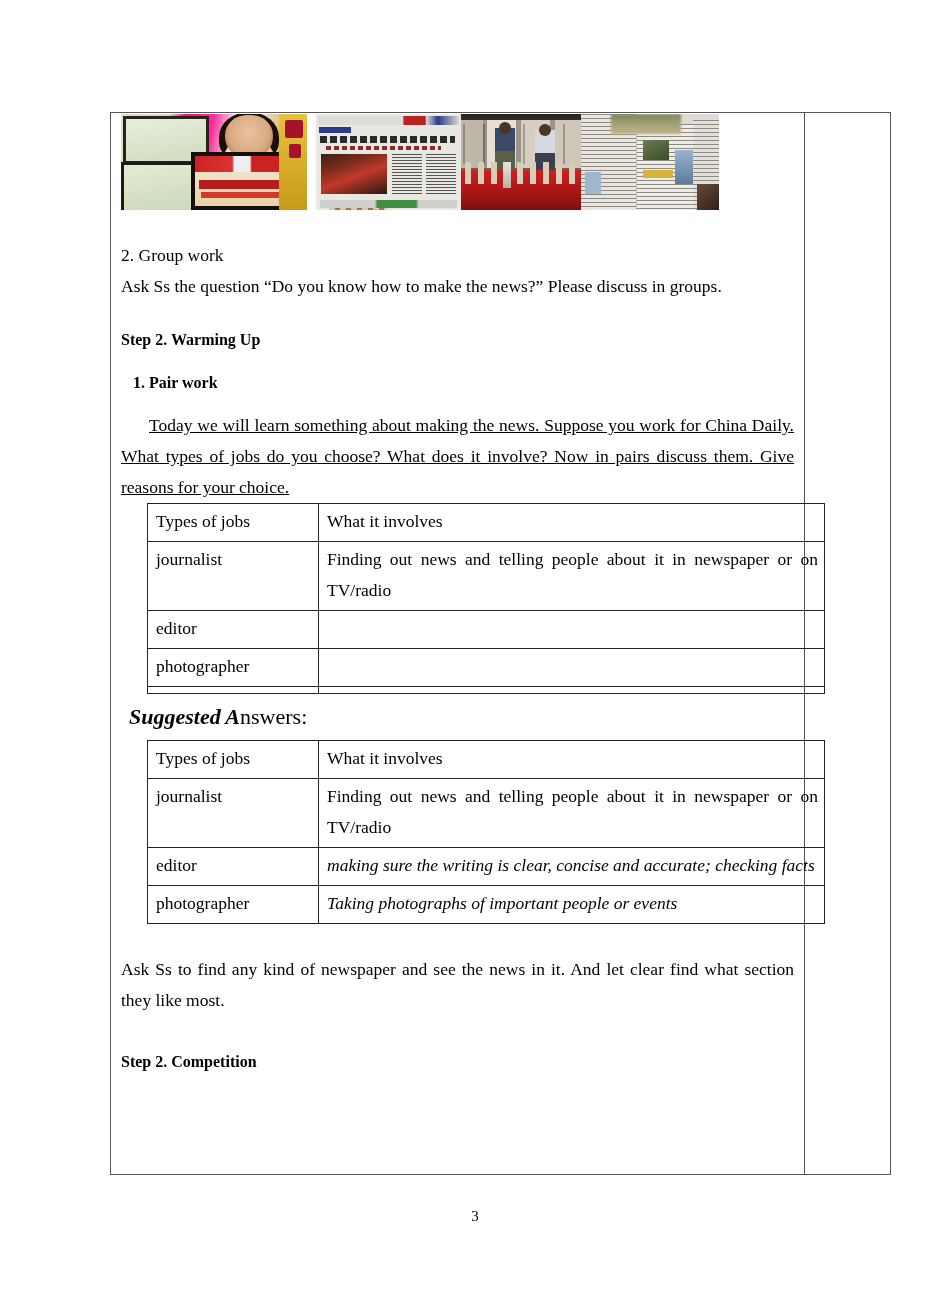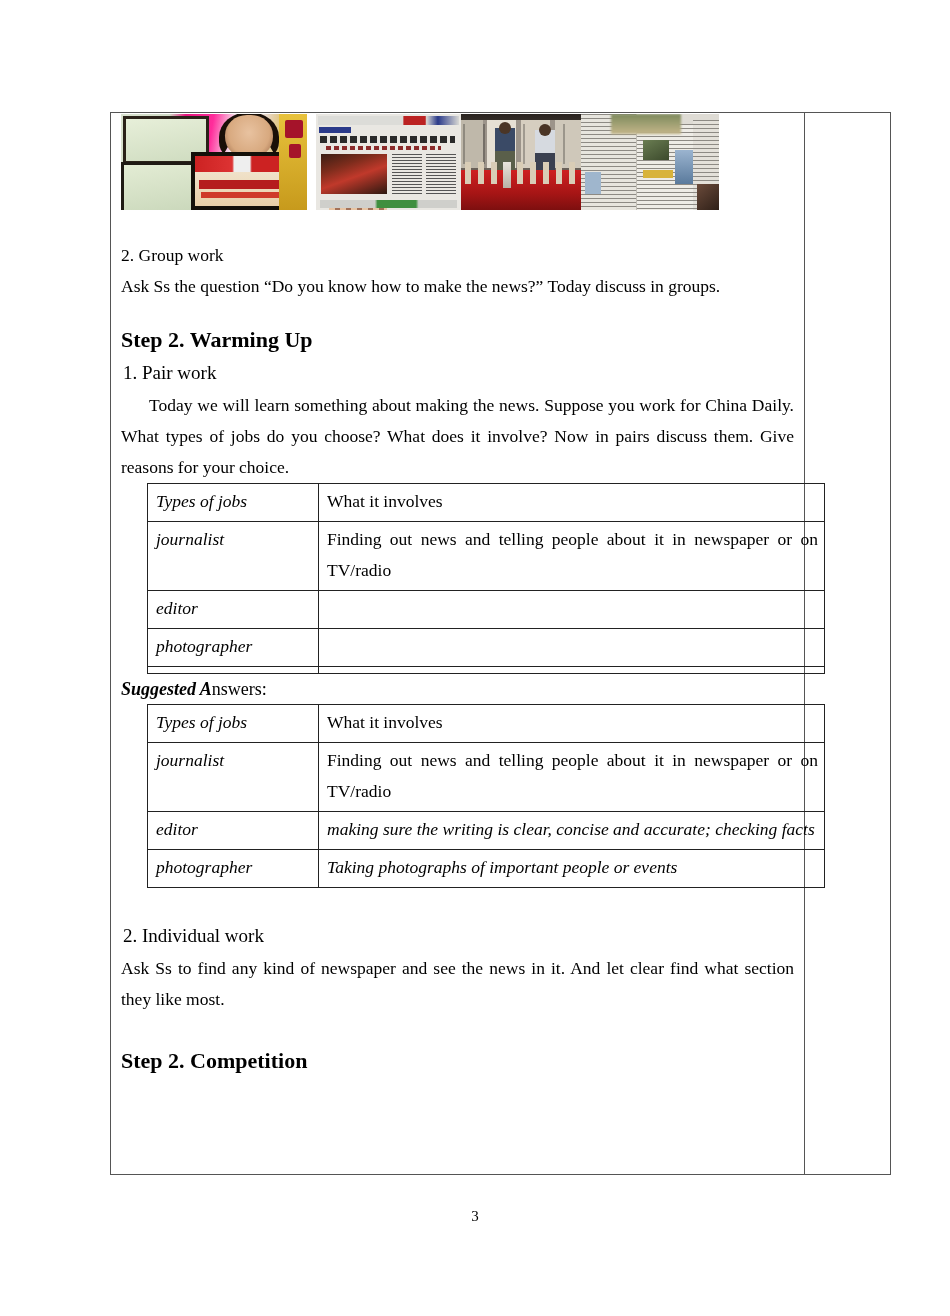--- a/index.html
+++ b/index.html
@@ -191,57 +191,57 @@
   
   .para {
     font-size: 17.5px;
     line-height: 31px;
     margin: 0;
     text-align: justify;
   }
   .para-left { text-align: left; }
   .spacer-22 { height: 22px; }
   .spacer-30 { height: 30px; }
-  .indent { text-indent: 28px; }
+  .indent { text-indent: 28px; text-decoration: underline; }
 
   .heading {
-    font-size: 22px;
+    font-size: 16px;
     font-weight: bold;
     line-height: 31px;
     margin: 0;
   }
   .subheading {
-    font-size: 19px;
-    font-weight: normal;
+    font-size: 16px;
+    font-weight: bold;
     line-height: 31px;
-    margin: 2px;
+    margin: 12px;
   }
 
   .suggested {
-    font-size: 18px;
+    font-size: 22px;
     line-height: 30px;
-    margin: 0;
+    margin: 8px;
   }
   .suggested .si { font-weight: bold; font-style: italic; }
 
   
   .jobs-table {
     border-collapse: collapse;
     width: 649px;
     margin-left: 26px;
     table-layout: fixed;
   }
   .jobs-table td {
     border: 1px solid #222;
     vertical-align: top;
     font-size: 17.5px;
     line-height: 31px;
     padding: 2px 6px 4px 8px;
   }
-  .jobs-table td.col-a { width: 156px; font-style: italic; }
+  .jobs-table td.col-a { width: 156px; }
   .jobs-table td.col-b { width: 491px; text-align: justify; text-align-last: left; }
   .jobs-table td.ital { font-style: italic; }
   .jobs-table td.empty { }
 
   
   .page-number {
     position: absolute;
     left: 0; right: 0;
     top: 1208px;
     text-align: center;
@@ -317,21 +317,21 @@
           <div class="p4-ad"></div>
           <div class="p4-blue"></div>
           <div class="p4-dark"></div>
         </div>
 
       </div>
 
       <div class="spacer-30"></div>
 
       <p class="para para-left">2. Group work</p>
-      <p class="para para-left">Ask Ss the question “Do you know how to make the news?” Today discuss in groups.</p>
+      <p class="para para-left">Ask Ss the question “Do you know how to make the news?” Please discuss in groups.</p>
 
       <div class="spacer-22"></div>
 
       <p class="heading">Step 2. Warming Up</p>
       <p class="subheading">1. Pair work</p>
       <p class="para indent">Today we will learn something about making the news. Suppose you work for China Daily. What types of jobs do you choose? What does it involve? Now in pairs discuss them. Give reasons for your choice.</p>
 
       <table class="jobs-table">
         <tbody>
           <tr>
@@ -375,21 +375,20 @@
           </tr>
           <tr>
             <td class="col-a">photographer</td>
             <td class="col-b ital">Taking photographs of important people or events</td>
           </tr>
         </tbody>
       </table>
 
       <div class="spacer-30"></div>
 
-      <p class="subheading">2. Individual work</p>
       <p class="para">Ask Ss to find any kind of newspaper and see the news in it. And let clear find what section they like most.</p>
 
       <div class="spacer-30"></div>
 
       <p class="heading">Step 2. Competition</p>
 
     </div>
 
     <div class="outer-col-side"></div>
 

